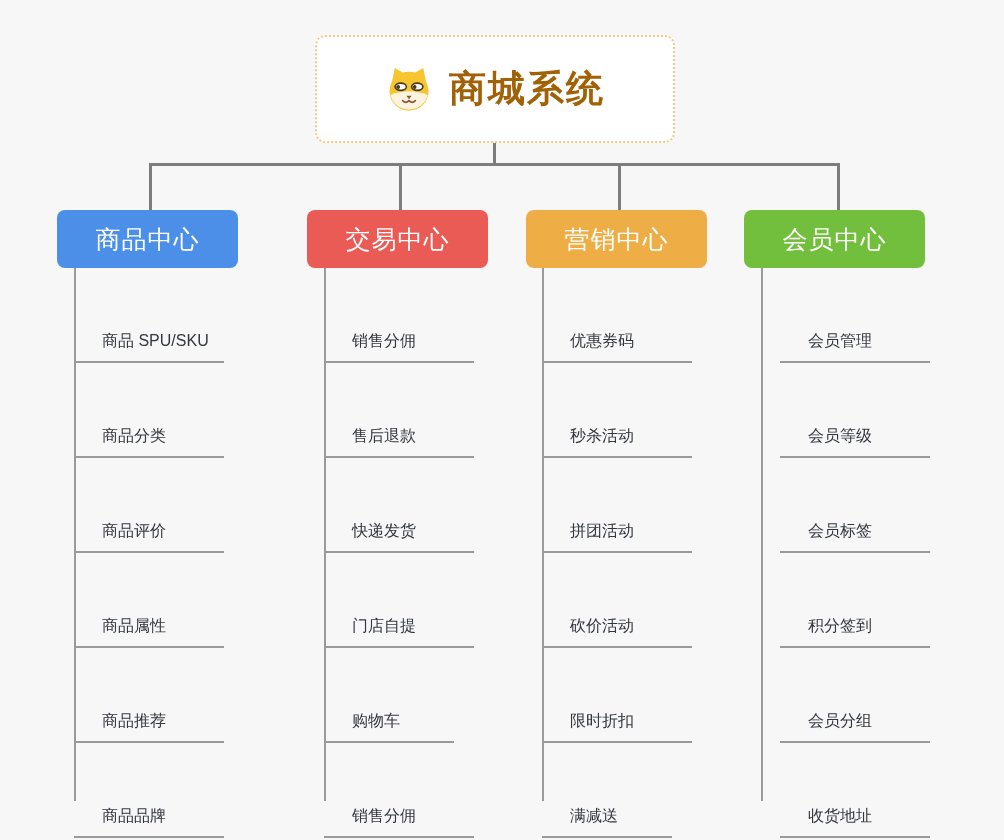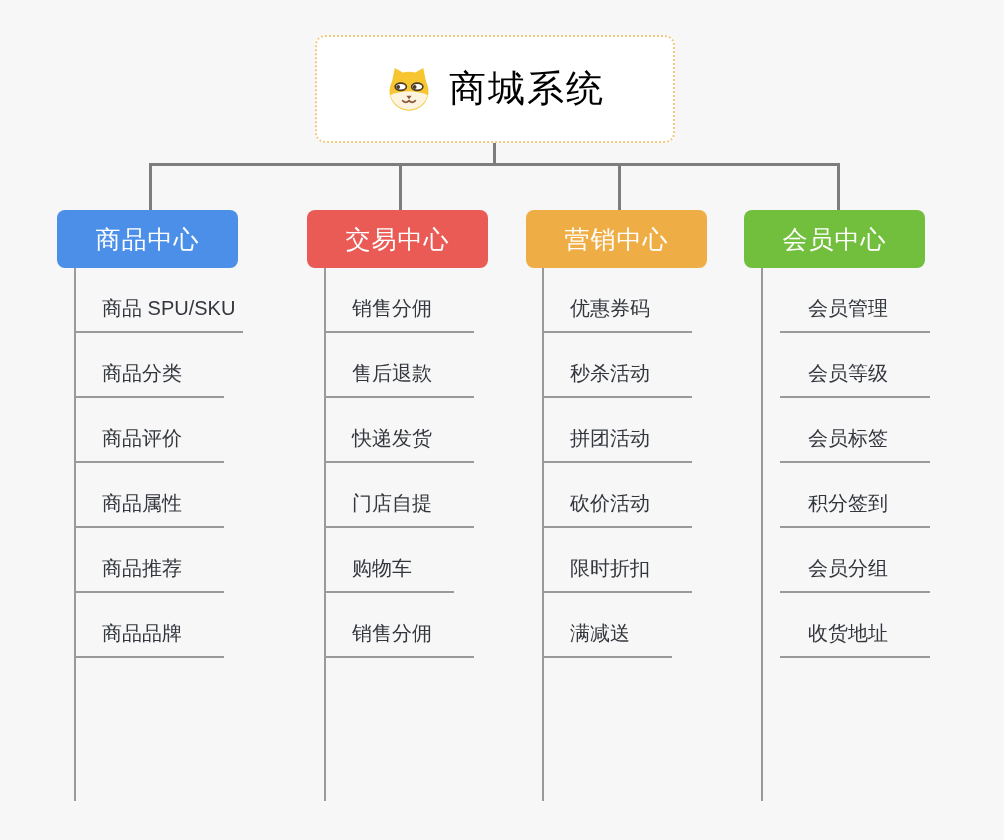--- a/index.html
+++ b/index.html
@@ -25,22 +25,22 @@
     border: 2px dotted #F6C87E;
     border-radius: 10px;
     display: flex;
     align-items: center;
     justify-content: center;
     gap: 16px;
   }
   .root-node .dog-icon { width: 48px; height: 48px; flex: none; }
   .root-title {
     font-size: 37px;
-    font-weight: 400;
-    color: #000000;
+    font-weight: 700;
+    color: #a16207;
     letter-spacing: 2px;
     white-space: nowrap;
   }
 
   
   .line { position: absolute; background: #7D7D7D; }
 
   
   .branch-header {
     position: absolute;
@@ -64,28 +64,28 @@
     width: 2px; height: 533px;
     background: #9A9A9A;
   }
   .topic-col {
     position: absolute;
     top: 268px;
     display: flex;
     flex-direction: column;
   }
   .topic {
-    height: 65px;
+    height: 95px;
     display: flex;
     align-items: flex-end;
     width: fit-content;
     min-width: 150px;
     padding: 0 8px 9px 28px;
     border-bottom: 2px solid #9A9A9A;
-    font-size: 20px;
+    font-size: 16px;
     color: #33373D;
     white-space: nowrap;
   }
 </style>
 </head>
 <body>
 
 <div id="stage">
 
   <div class="root-node">

